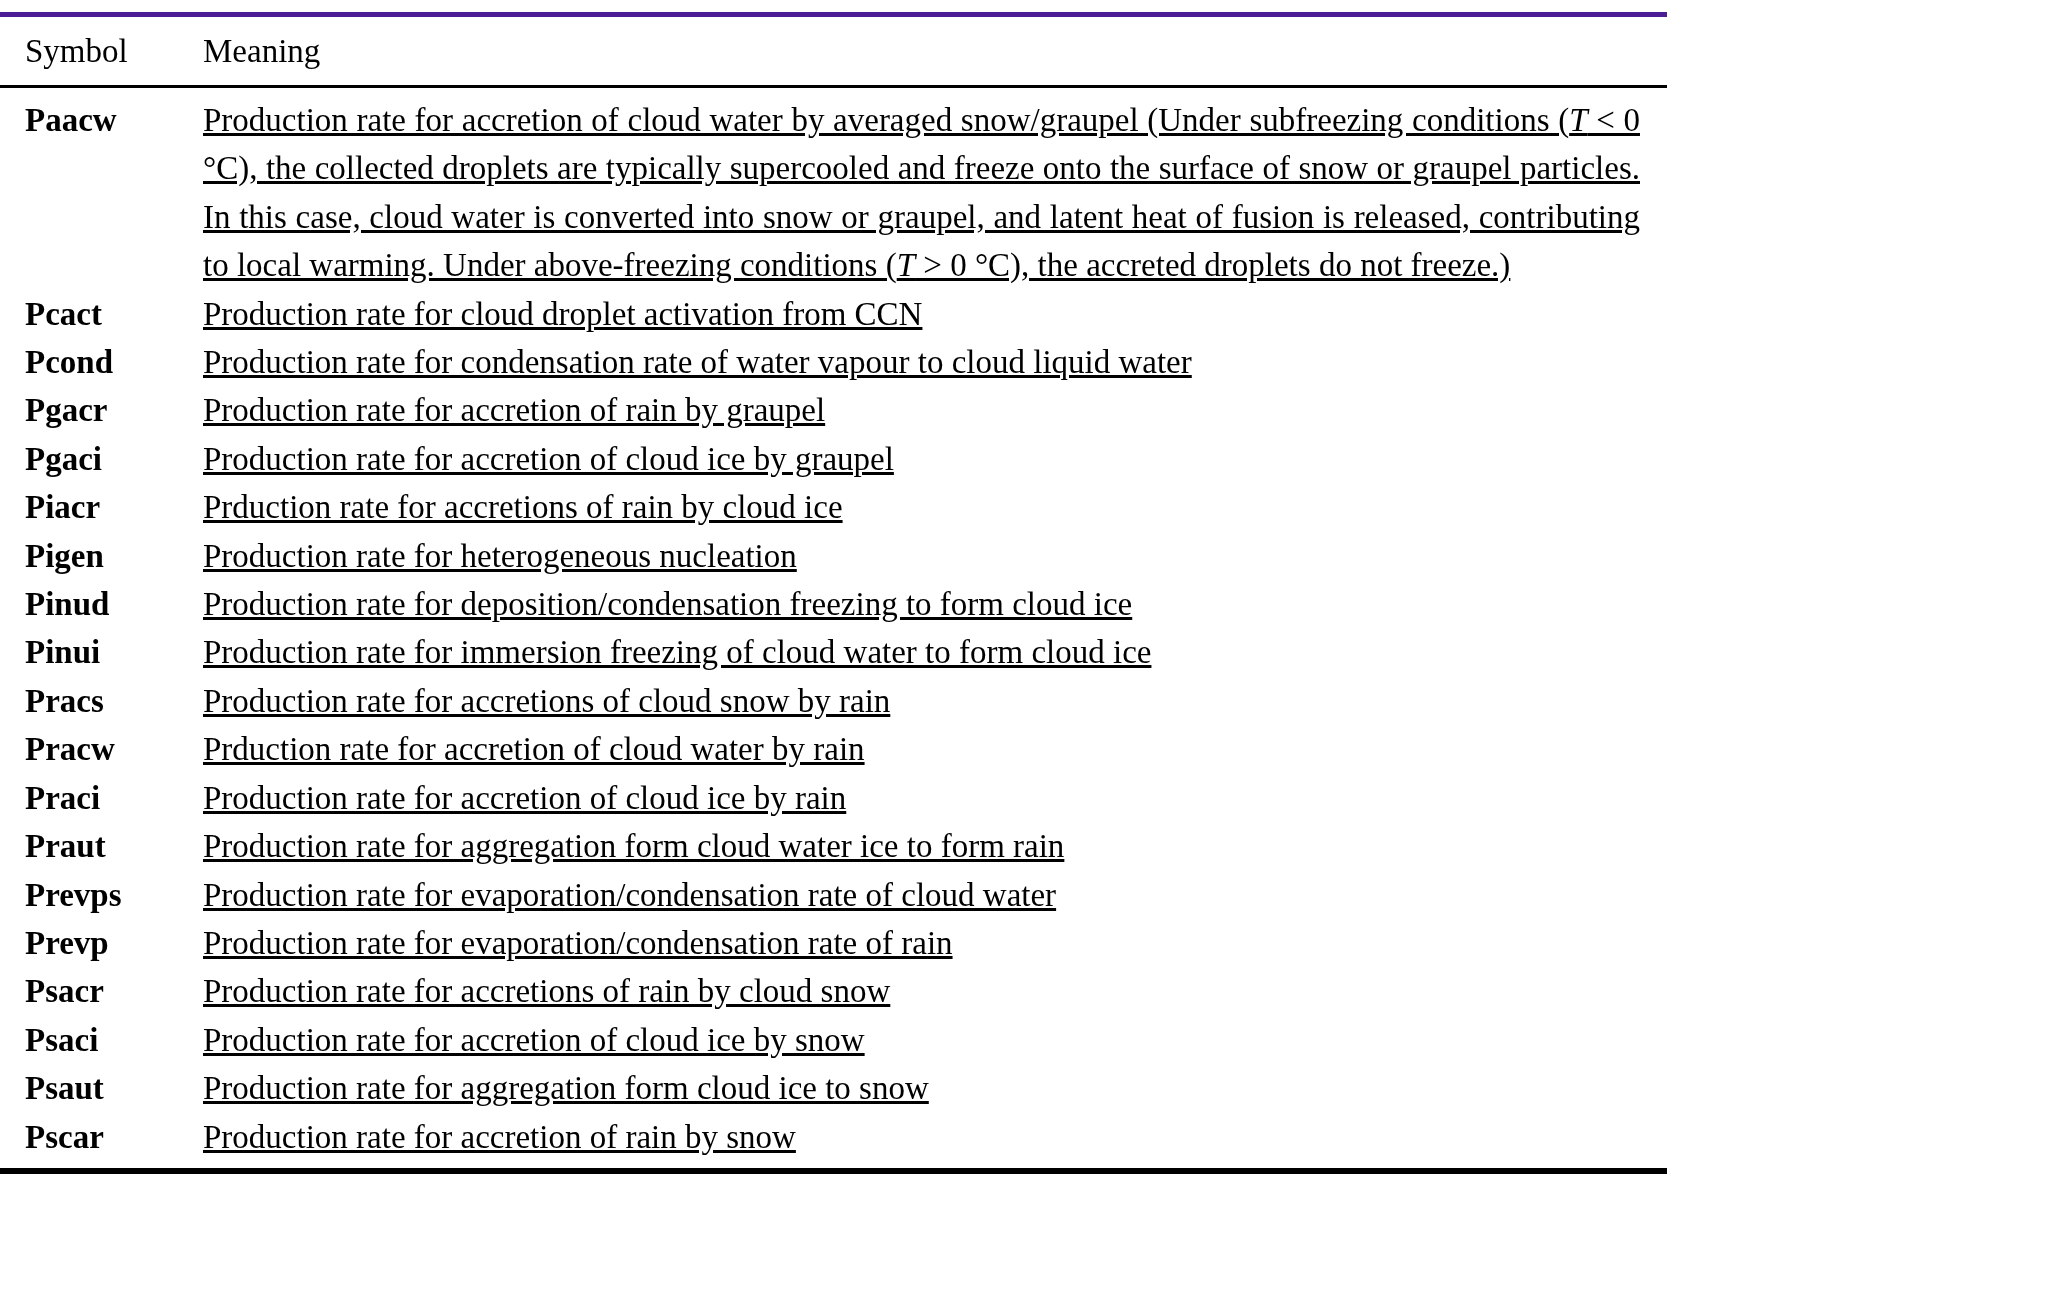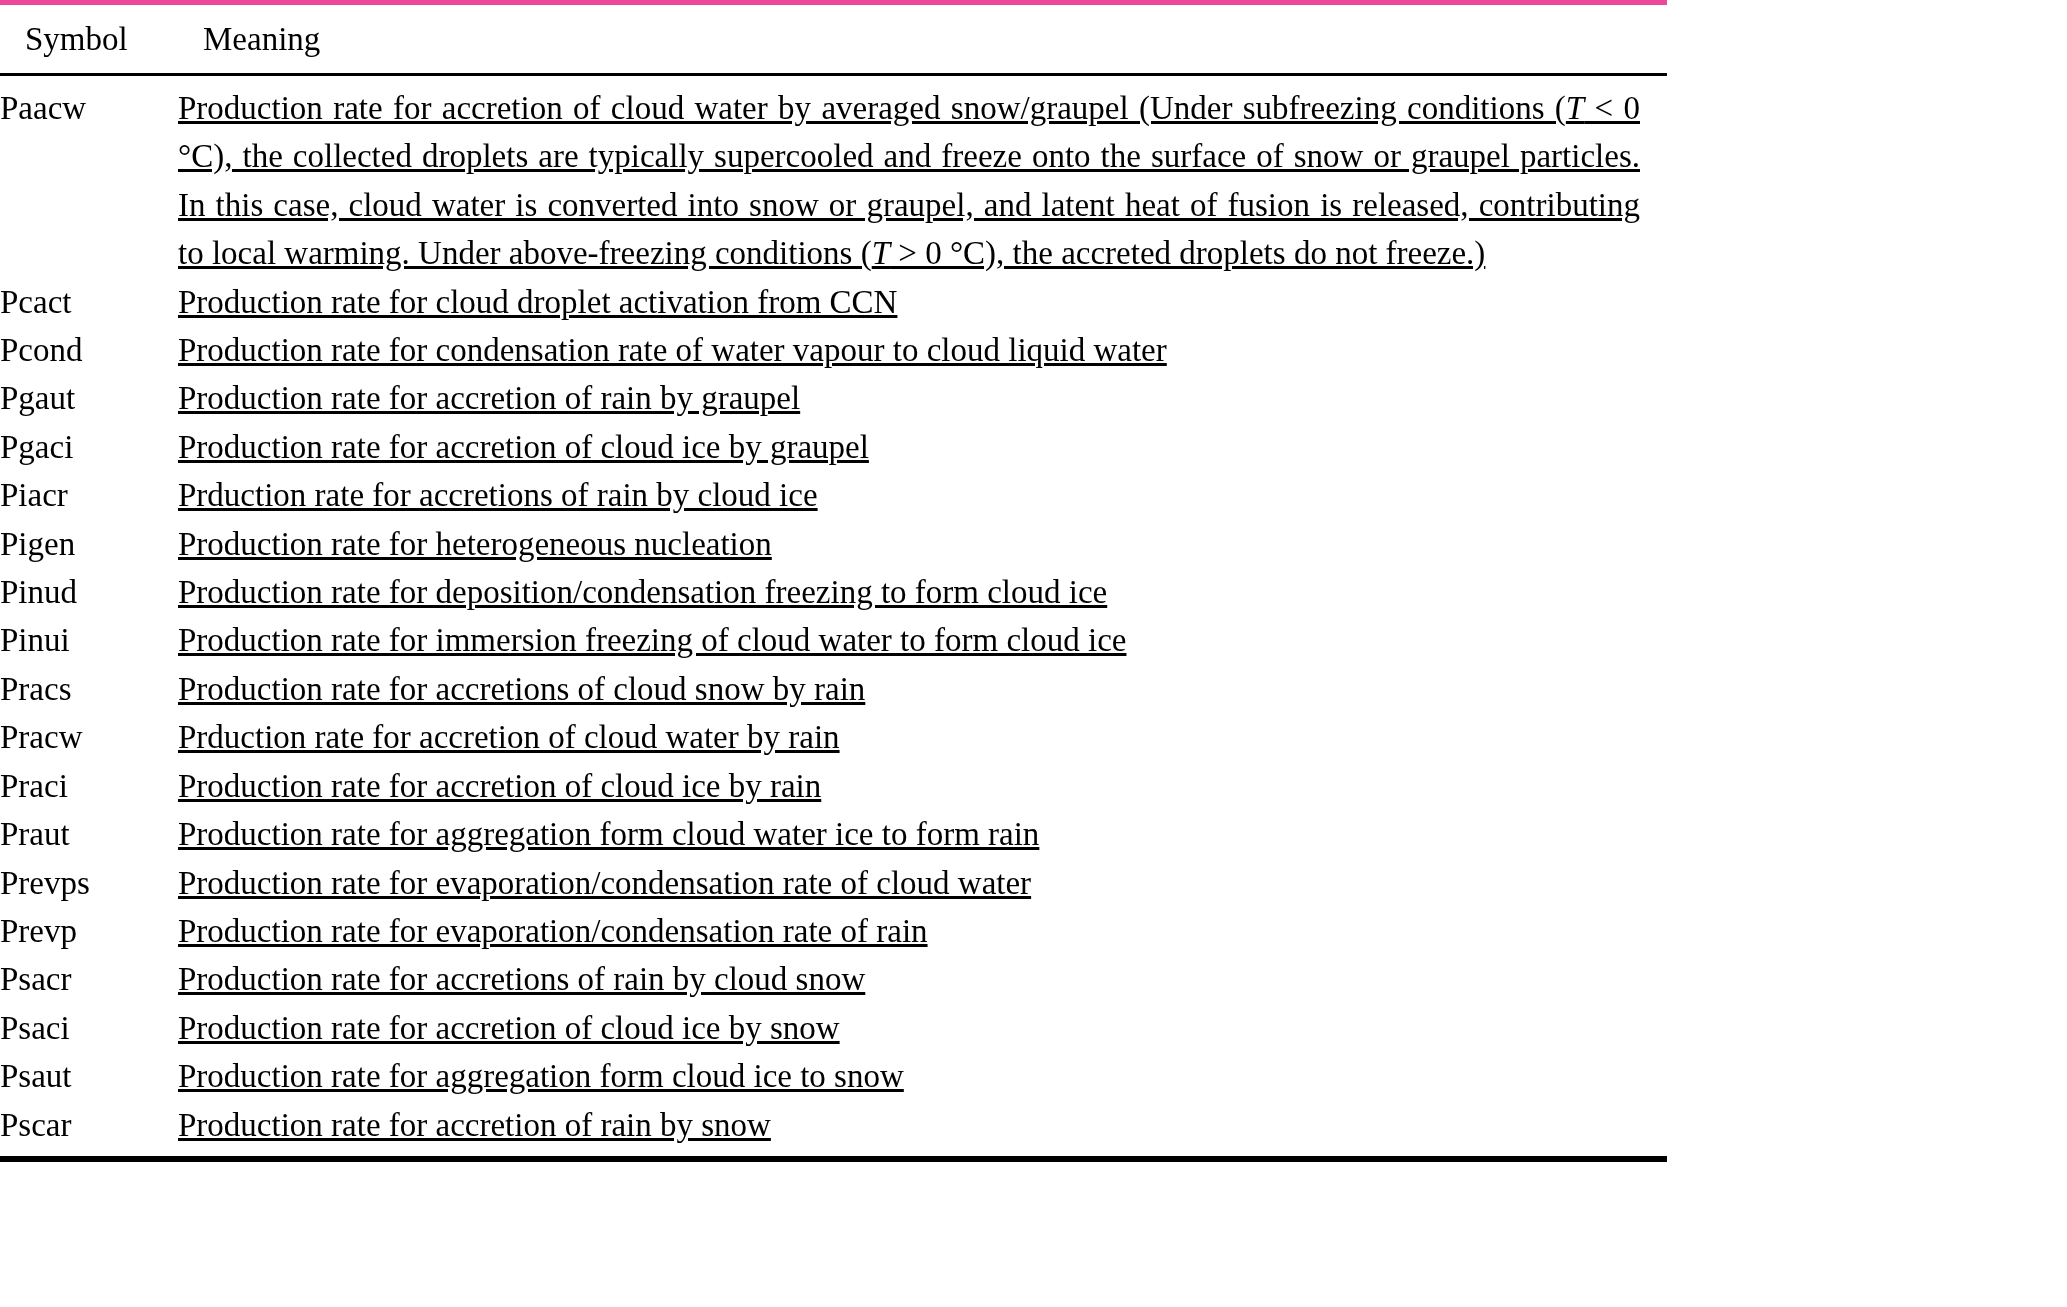--- a/index.html
+++ b/index.html
@@ -15,24 +15,24 @@
     color: #000000;
     font-family: "Liberation Serif", "DejaVu Serif", serif;
     font-size: 33px;
     line-height: 48.4px;
     box-sizing: border-box;
     overflow: hidden;
   }
   .symbol-table {
     position: absolute;
     left: 0;
-    top: 0;
+    top: 12px;
     width: 1667px;
     box-sizing: border-box;
-    border-top: 5px solid #ec4899;
+    border-top: 5px solid #4c1d95;
     border-bottom: 6px solid #000000;
   }
   .header-row {
     display: flex;
     align-items: center;
     height: 68px;
     border-bottom: 3px solid #000000;
   }
   .col-symbol {
     flex: none;
@@ -52,20 +52,22 @@
     padding-top: 8px;
     padding-bottom: 7px;
   }
   .table-row {
     display: flex;
     align-items: flex-start;
   }
   .symbol-cell {
     flex: none;
     width: 178px;
+    padding-left: 25px;
+    font-weight: bold;
   }
   .meaning-cell {
     flex: 1;
     padding-right: 27px;
     text-align: justify;
     text-decoration: underline;
   }
   .meaning-cell i {
     font-style: italic;
   }
@@ -89,21 +91,21 @@
     <div class="symbol-cell">Pcact</div>
     <div class="meaning-cell">Production rate for cloud droplet activation from CCN</div>
   </div>
 
   <div class="table-row">
     <div class="symbol-cell">Pcond</div>
     <div class="meaning-cell">Production rate for condensation rate of water vapour to cloud liquid water</div>
   </div>
 
   <div class="table-row">
-    <div class="symbol-cell">Pgaut</div>
+    <div class="symbol-cell">Pgacr</div>
     <div class="meaning-cell">Production rate for accretion of rain by graupel</div>
   </div>
 
   <div class="table-row">
     <div class="symbol-cell">Pgaci</div>
     <div class="meaning-cell">Production rate for accretion of cloud ice by graupel</div>
   </div>
 
 
   <div class="table-row">

